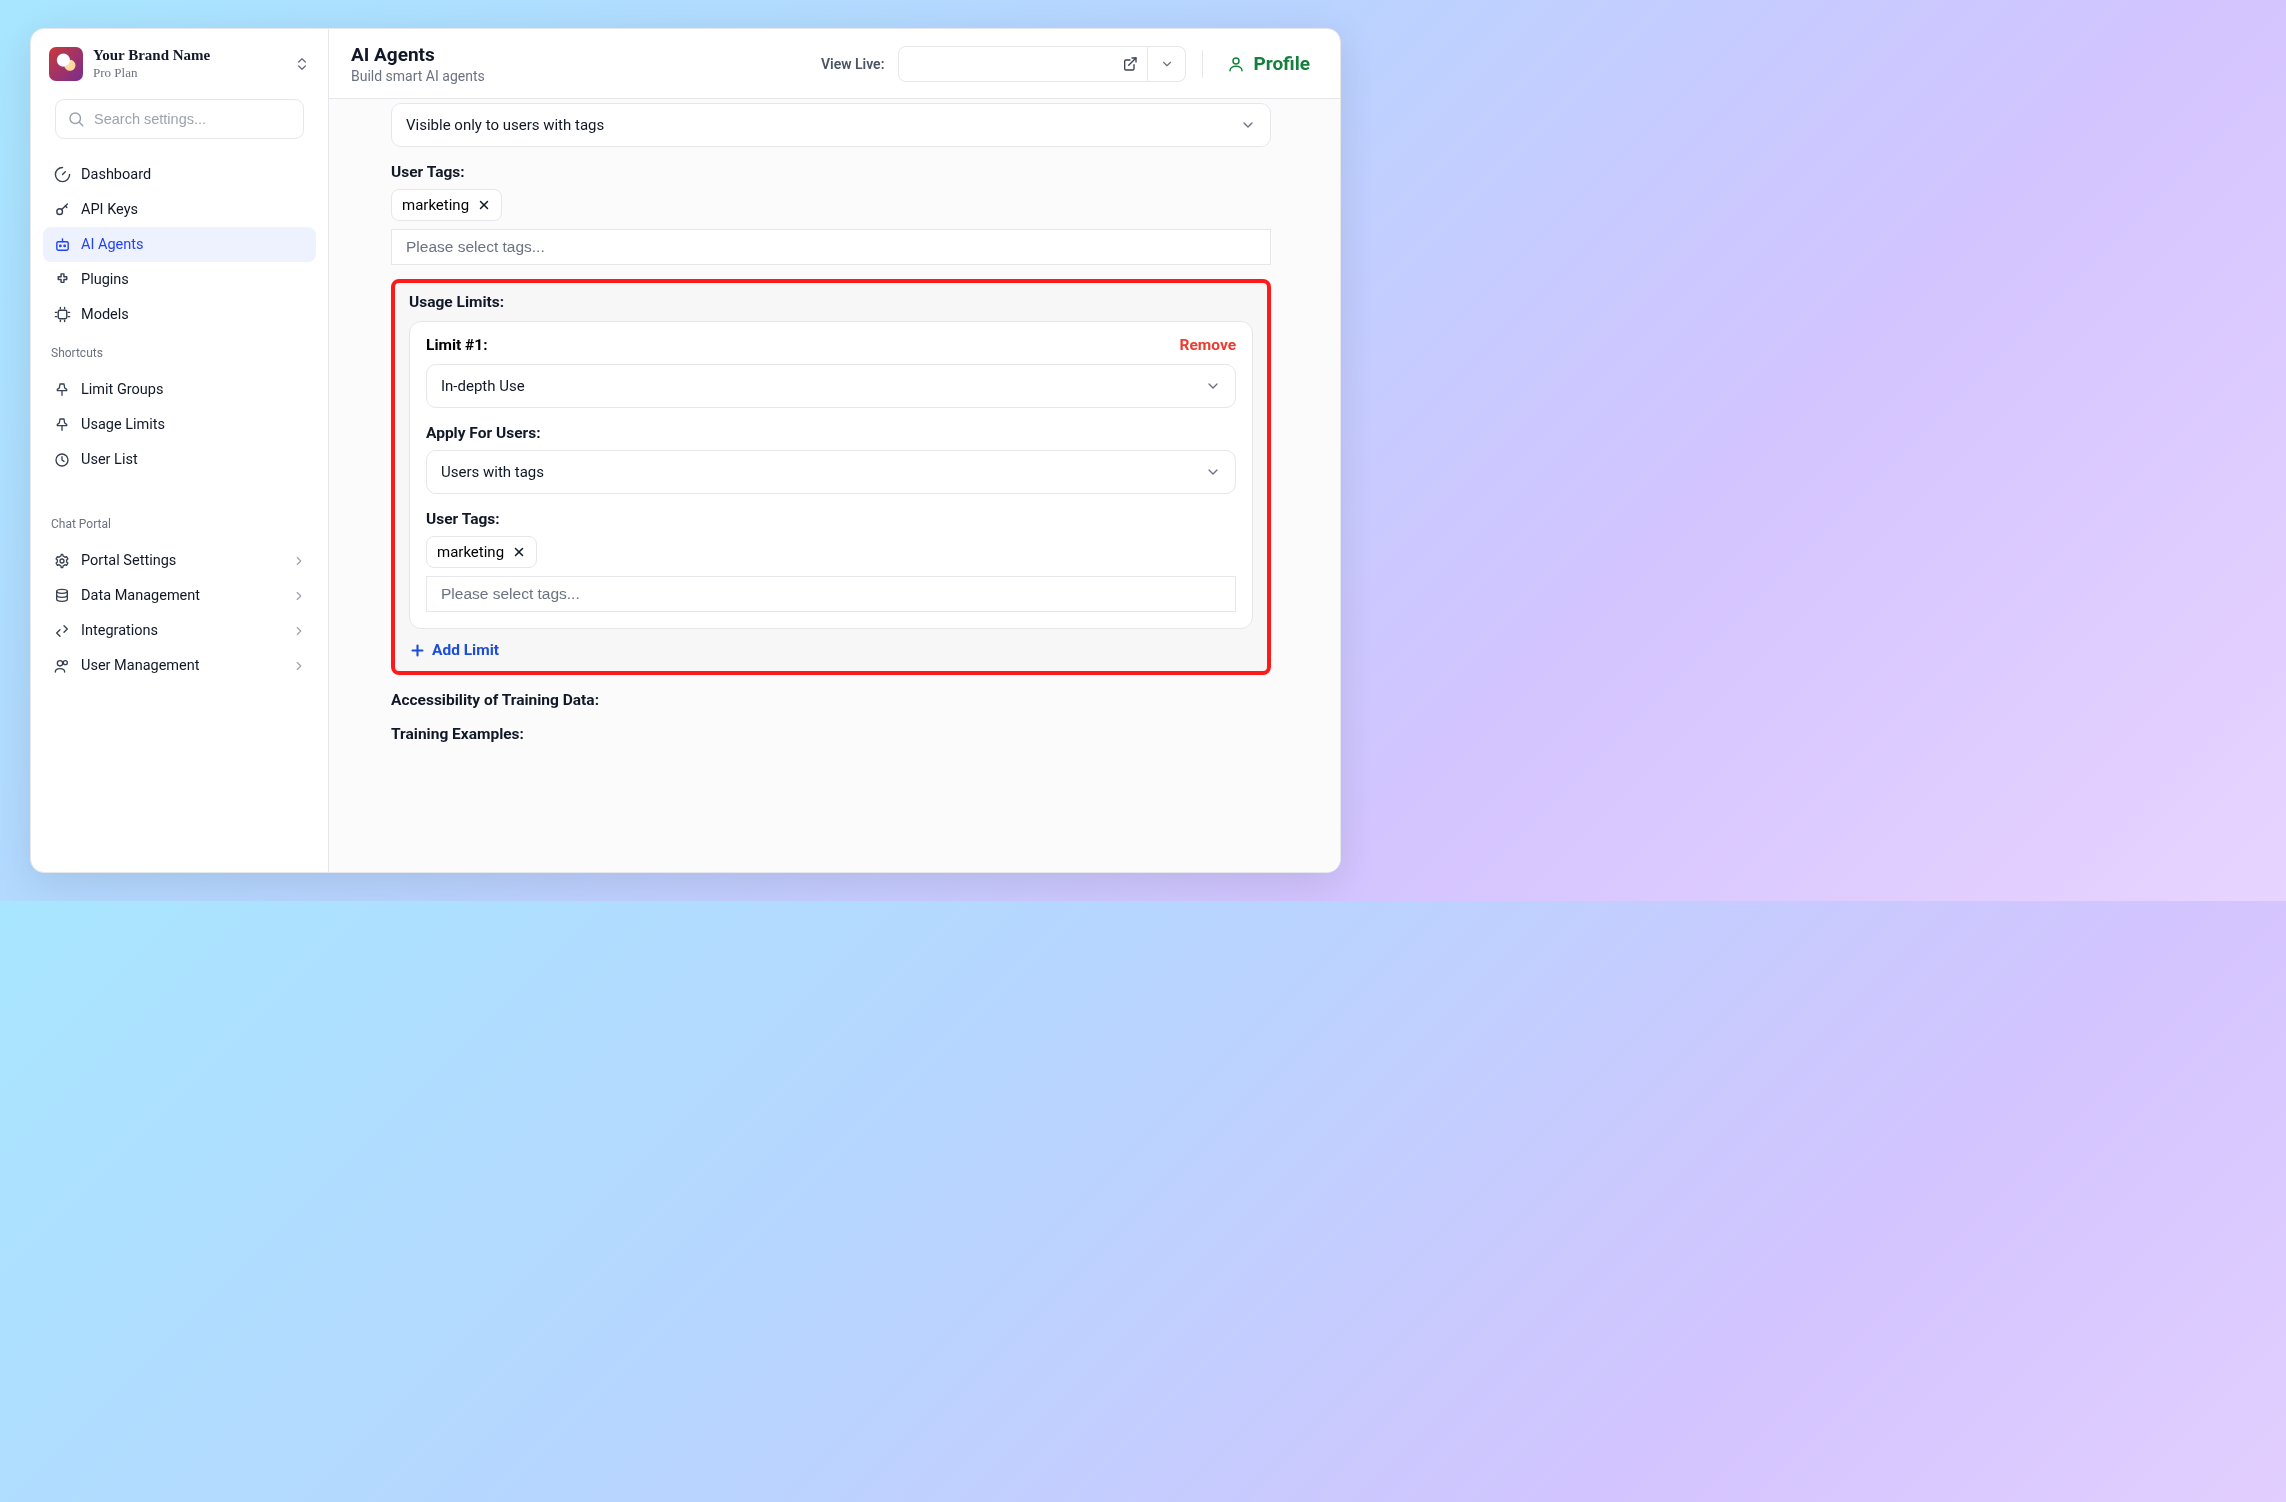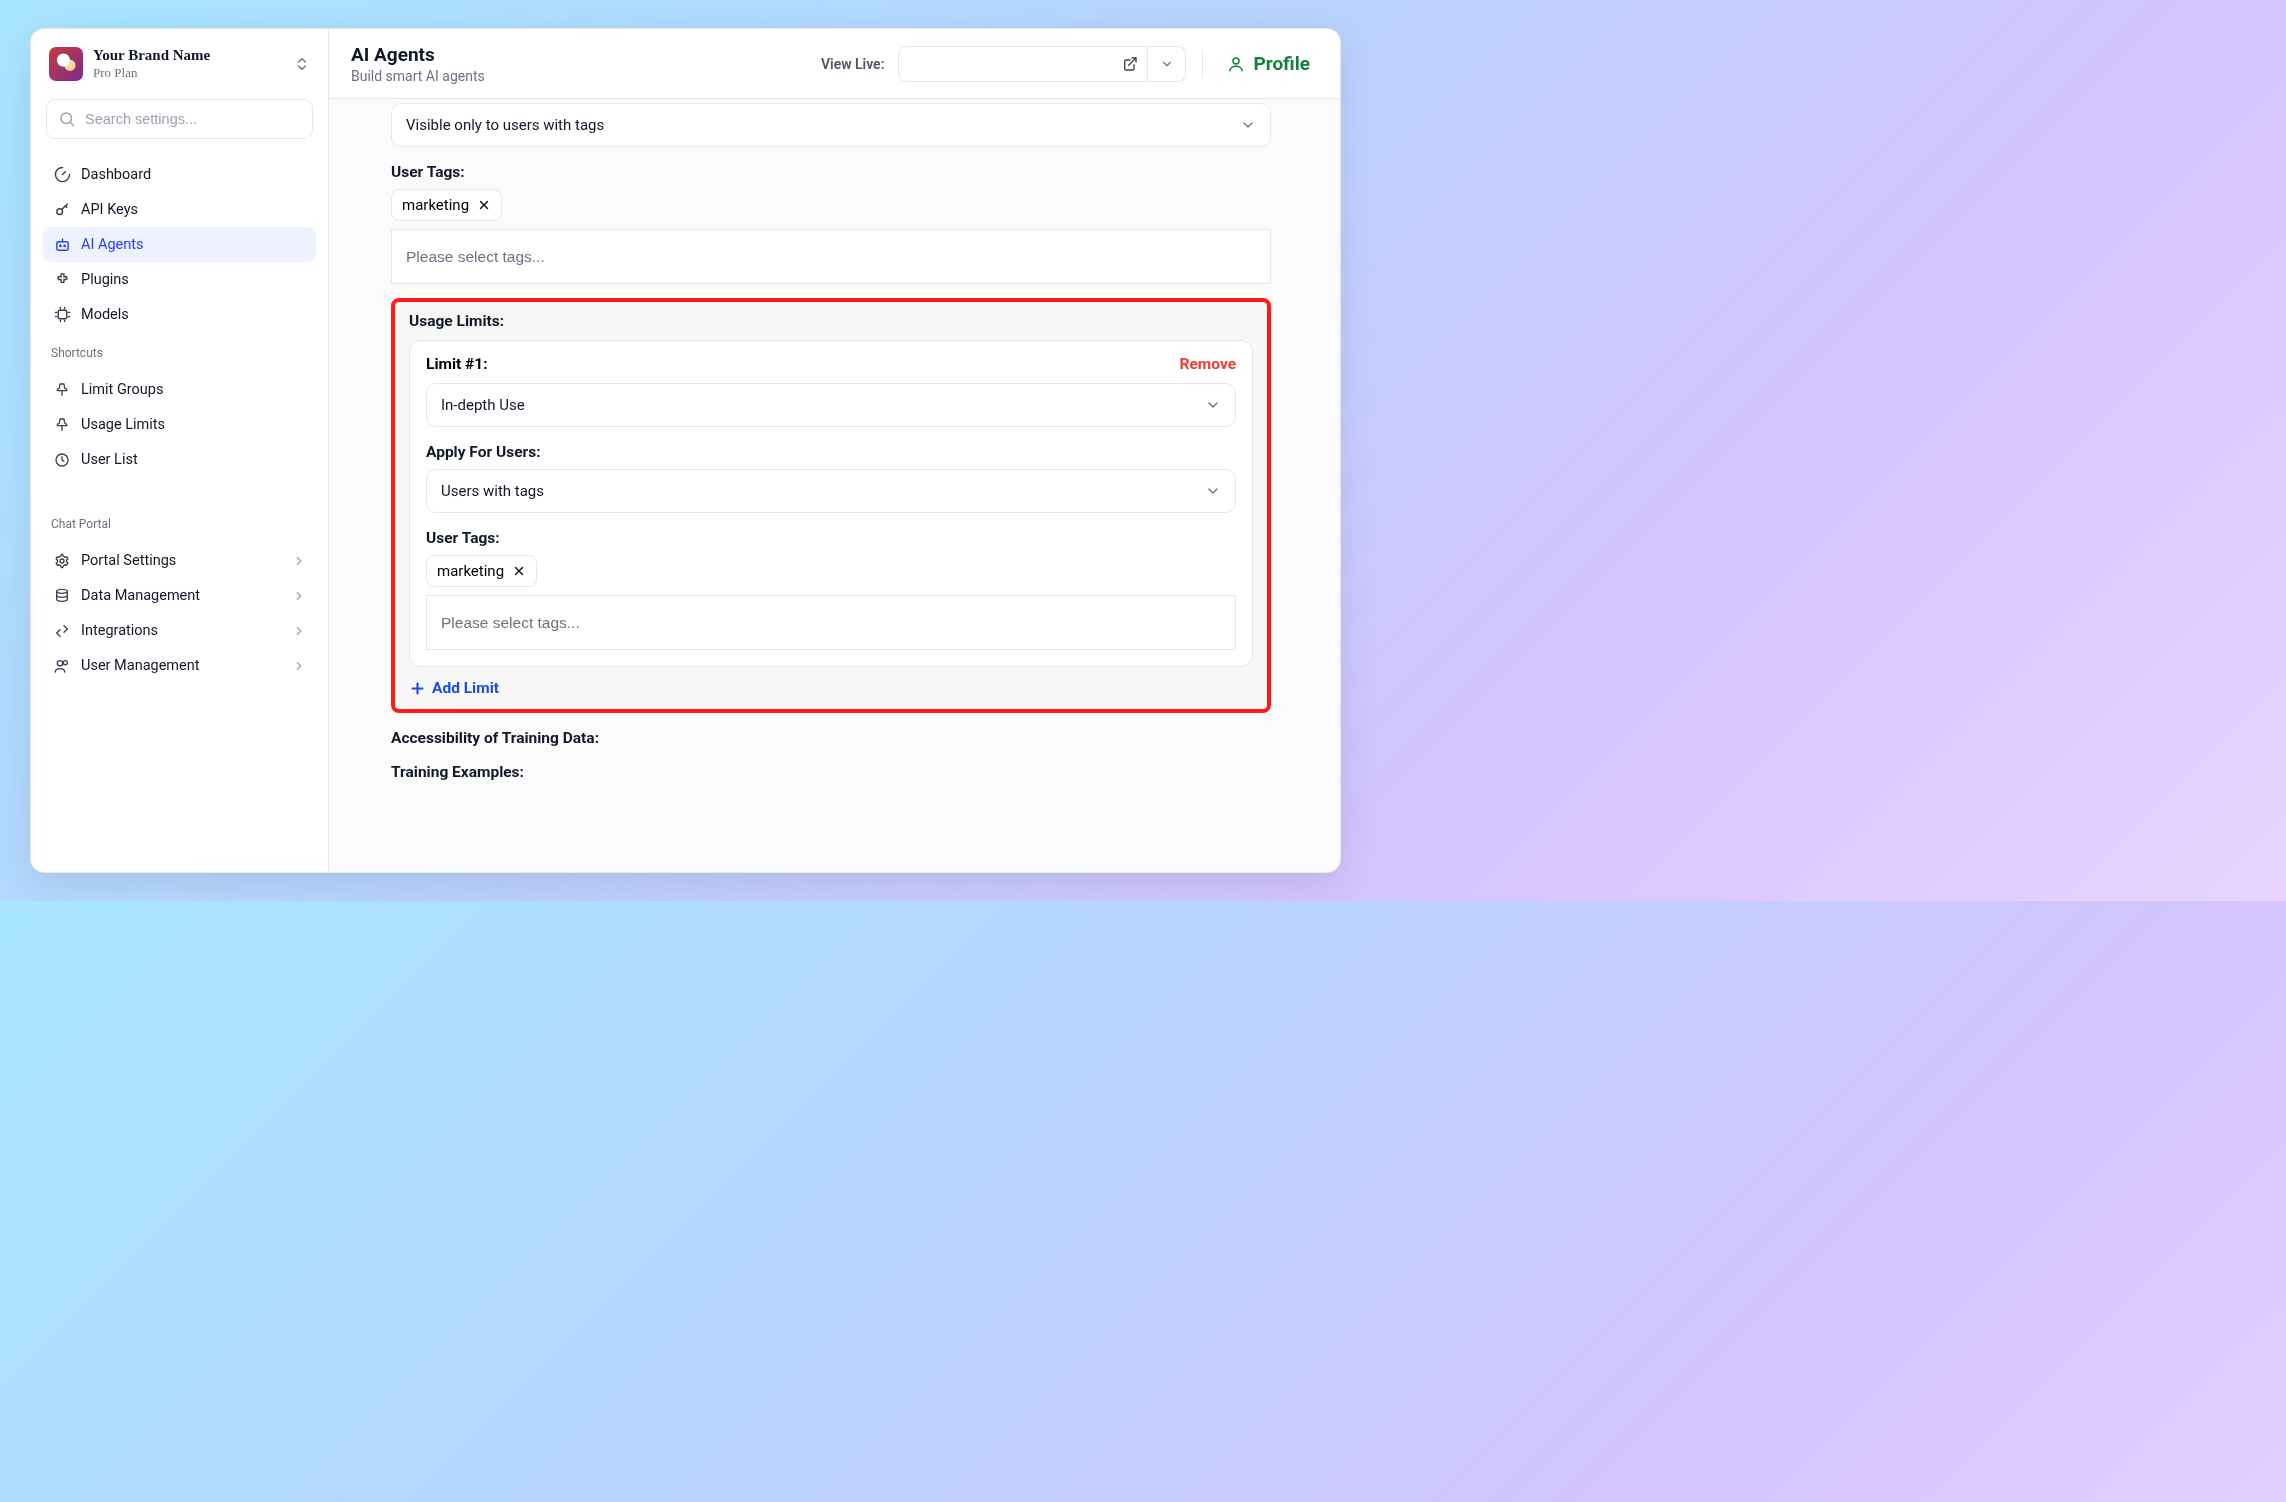--- a/index.html
+++ b/index.html
@@ -47,21 +47,21 @@
     content:"";
     position:absolute; inset:4px;
     background: radial-gradient(circle at 40% 35%, #fff 0 6px, transparent 7px),
                 radial-gradient(circle at 65% 55%, #ffd9a0 0 5px, transparent 6px);
     filter: blur(.3px);
   }
   .brand-text { flex:1; }
   .brand-name { font-weight:700; font-size:15px; color:#111827; }
   .brand-plan { font-size:13px; color:#6b7280; margin-top:1px; }
   .brand-chevrons { color:#6b7280; cursor:pointer; }
-  .search-wrap { position: relative; margin: 4px 3px 12px; }
+  .search-wrap { position: relative; margin: 4px 12px 12px; }
   .search-input {
     width:100%; height:40px;
     border:1px solid #e5e7eb; border-radius:9px;
     padding:0 12px 0 38px;
     font-size:14.5px; color:#374151;
     background:#fff;
   }
   .search-input::placeholder{ color:#9ca3af; }
   .search-icon {
     position:absolute; left:12px; top:50%; transform:translateY(-50%);
@@ -131,21 +131,21 @@
   .select-row .chev { margin-left:auto; color:#6b7280; }
   .field-label { font-weight:700; font-size:15.5px; color:#111827; margin:16px 0 8px; }
   .tags-row { display:flex; gap:8px; flex-wrap:wrap; margin-bottom:8px; }
   .tag-chip {
     display:flex; align-items:center; gap:8px;
     background:#fff; border:1px solid #e5e7eb; border-radius:8px;
     padding:6px 10px; font-size:15px;
   }
   .tag-chip .x { cursor:pointer; color:#111827; }
   .tag-input {
-    width:100%; height:55px; border:1px solid #e5e7eb; border-radius:0;
+    width:100%; height:36px; border:1px solid #e5e7eb; border-radius:0;
     padding:0 14px; font-size:15.5px; color:#374151; background:#fff;
   }
   .tag-input::placeholder{ color:#6b7280; }
   .highlight-box {
     border:4px solid #ff1a1a; border-radius:8px;
     padding:10px 14px 12px; margin-top:14px;
     background: #f7f7f8;
   }
   .card {
     background:#fff; border:1px solid #e5e7eb; border-radius:12px;

